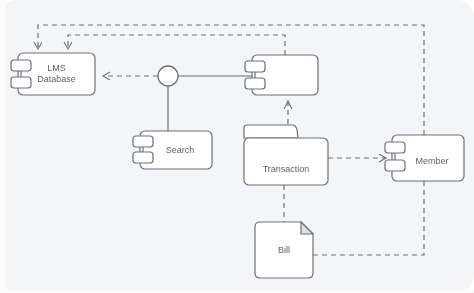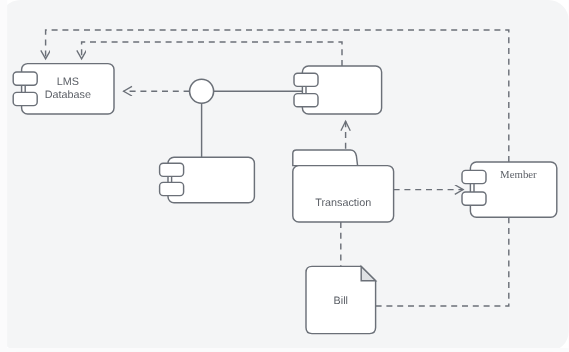--- a/index.html
+++ b/index.html
@@ -129,20 +129,21 @@
     <g>
       <path d="M260,222 L301,222 L313,234 L313,273 Q313,278 308,278 L260,278 Q255,278 255,273 L255,227 Q255,222 260,222 Z" fill="#ffffff" stroke="#6b7078" stroke-width="1.2"></path>
       <path d="M301,222 L301,234 L313,234 Z" fill="#dfe1e4" stroke="#6b7078" stroke-width="1.2"></path>
     </g>
   </svg>
 
   <div class="shape-label" style="left:18px;top:63px;width:77px;">LMS
 Database</div>
 
 
+  <div class="shape-label" style="left:144px;top:145px;width:72px;">Search</div>
 
   <div class="shape-label" style="left:244px;top:164px;width:84px;">Transaction</div>
 
-  <div class="shape-label" style="left:396px;top:140px;width:72px;font-family:Liberation Serif, serif;">Member</div>
+  <div class="shape-label" style="left:396px;top:156px;width:72px;">Member</div>
 
   <div class="shape-label" style="left:255px;top:245px;width:58px;">Bill</div>
 
 </div>
 
 </body></html>

